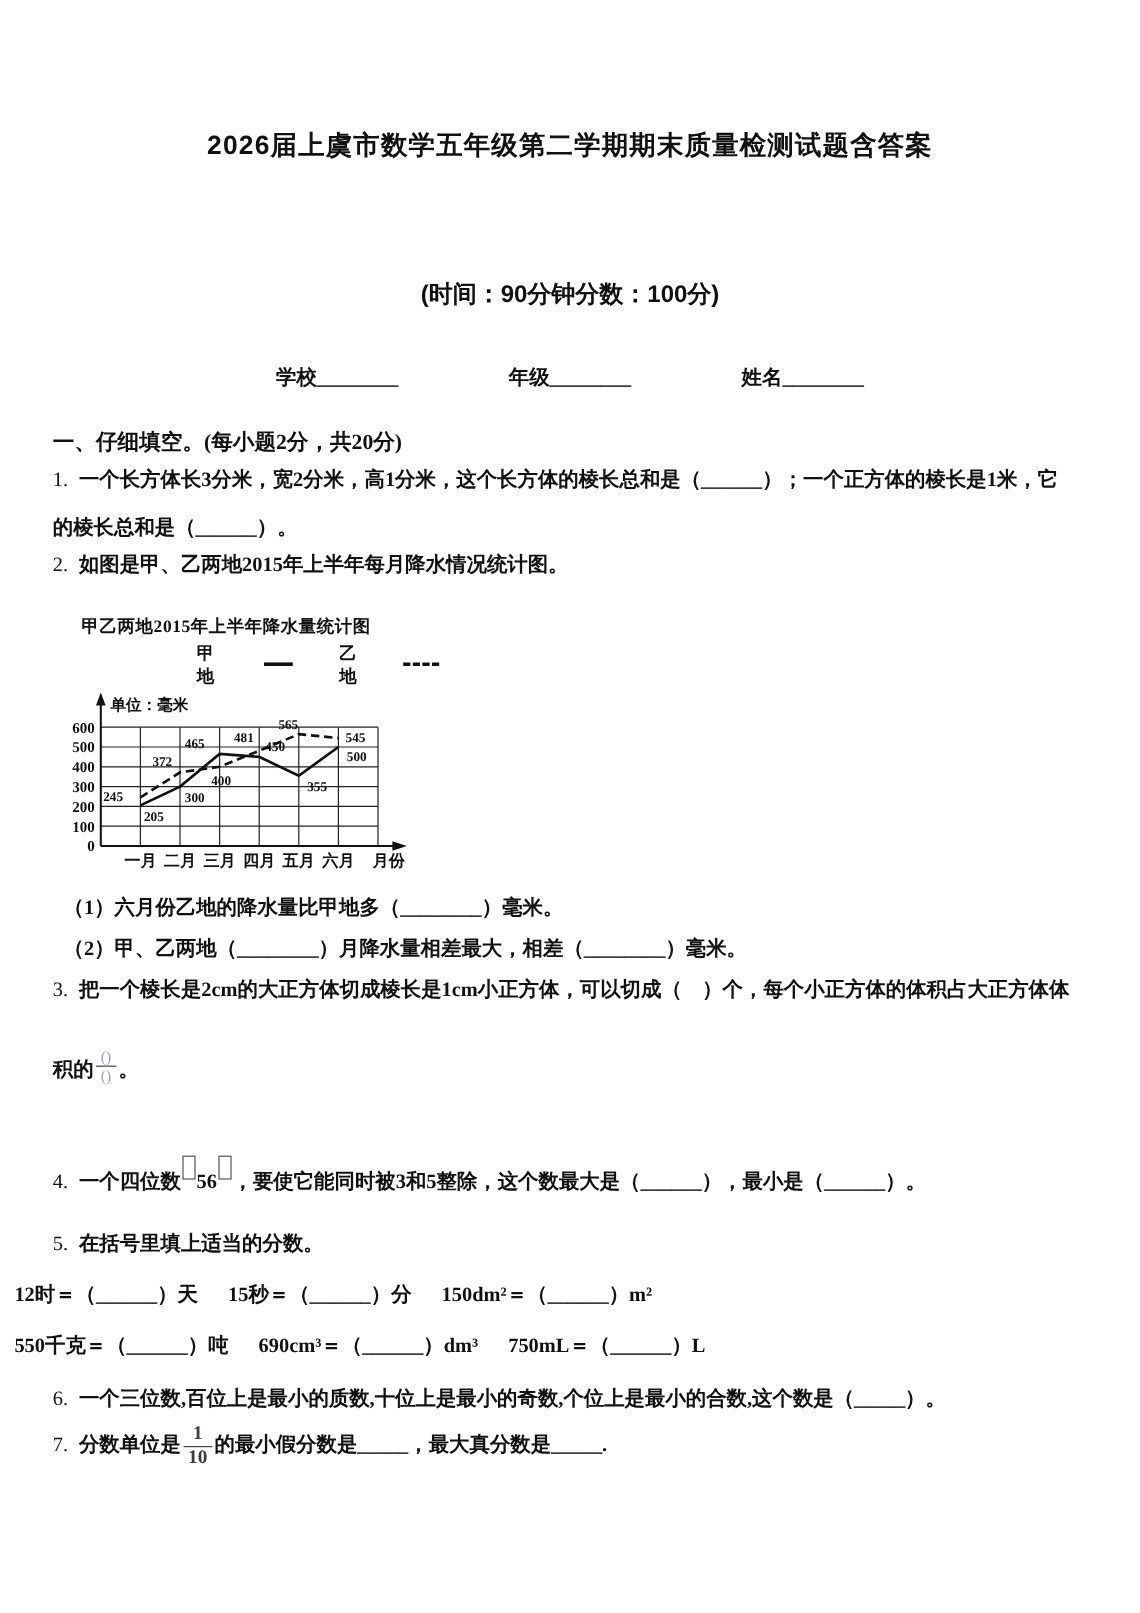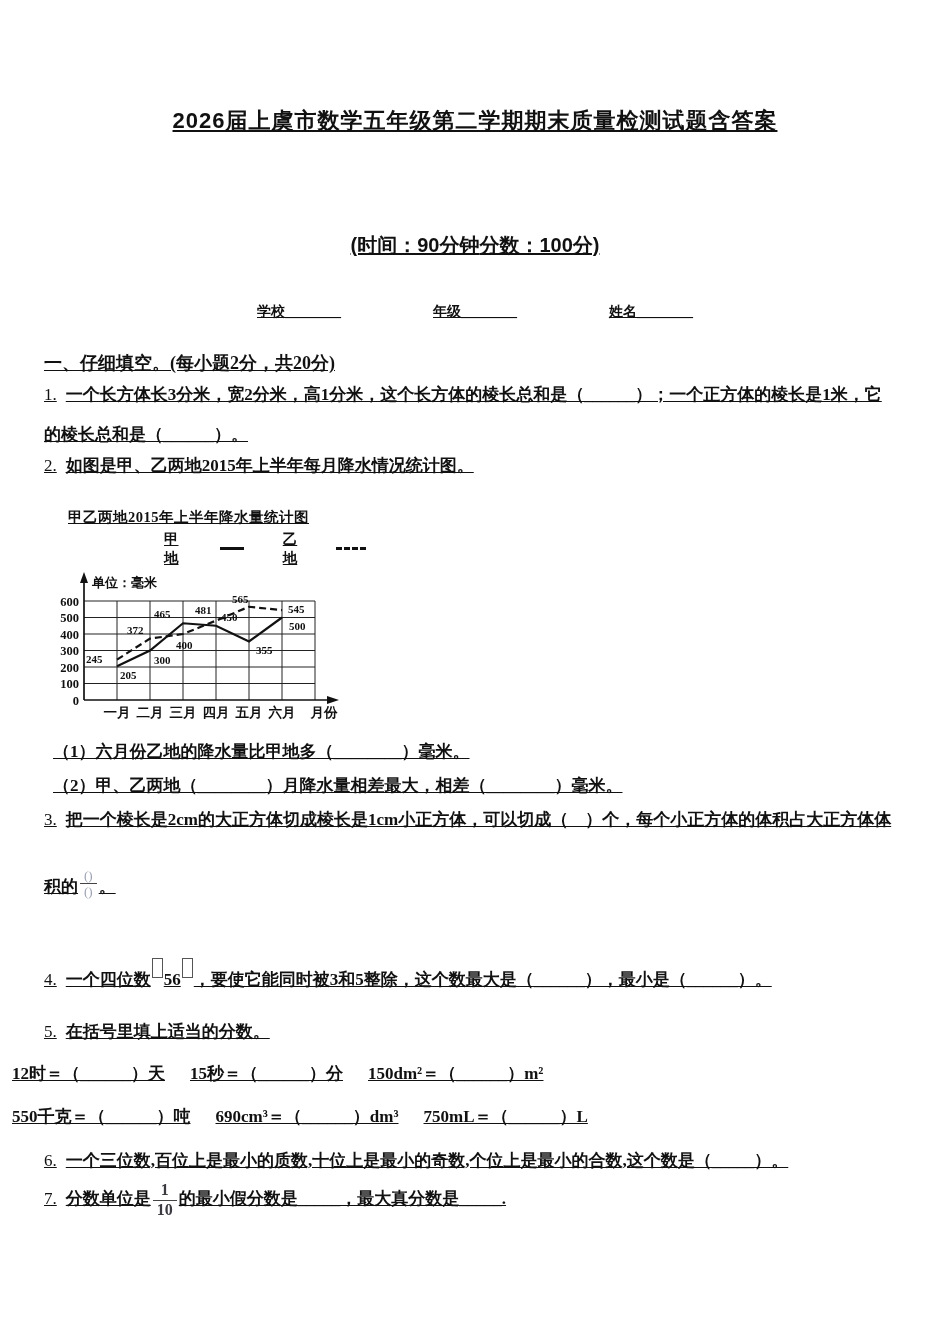--- a/index.html
+++ b/index.html
@@ -2,35 +2,35 @@
 <html><head>
 <meta charset="utf-8">
 <style>
   * { margin: 0; padding: 0; box-sizing: border-box; }
   html, body { background: #ffffff; }
   body {
     width: 950px; height: 1344px; overflow: hidden;
     font-family: "Liberation Serif", "DejaVu Serif", serif;
     color: #111;
   }
-  .page { width: 950px; height: 1040px; padding: 0 44px; text-decoration: underline; }
+  .page { width: 950px; height: 1040px; padding: 0 44px; }
 
   .doc-title {
     padding-top: 106px; text-align: center;
     font-family: "Liberation Sans", "DejaVu Sans", sans-serif;
     font-size: 22px; font-weight: bold; letter-spacing: 1px;
   }
   .meta-line {
     margin-top: 96px; display: flex; justify-content: center; 
     font-size: 20px; font-weight: bold;
     font-family: "Liberation Sans", "DejaVu Sans", sans-serif;
   }
   .fields-line {
     margin-top: 44px; display: flex; justify-content: center; gap: 92px;
-    font-size: 14px; font-weight: bold;
+    font-size: 17px; font-weight: bold;
   }
   .section-heading { margin-top: 30px; font-size: 18px; font-weight: bold; }
 
   .qline { font-size: 17px; font-weight: bold; line-height: 1.25; }
   .qnum { font-weight: normal; margin-right: 9px; }
   .q1-l1 { margin-top: 9px; }
   .cont  { margin-top: 19px; }
   .q2    { margin-top: 9px; }
 
   

